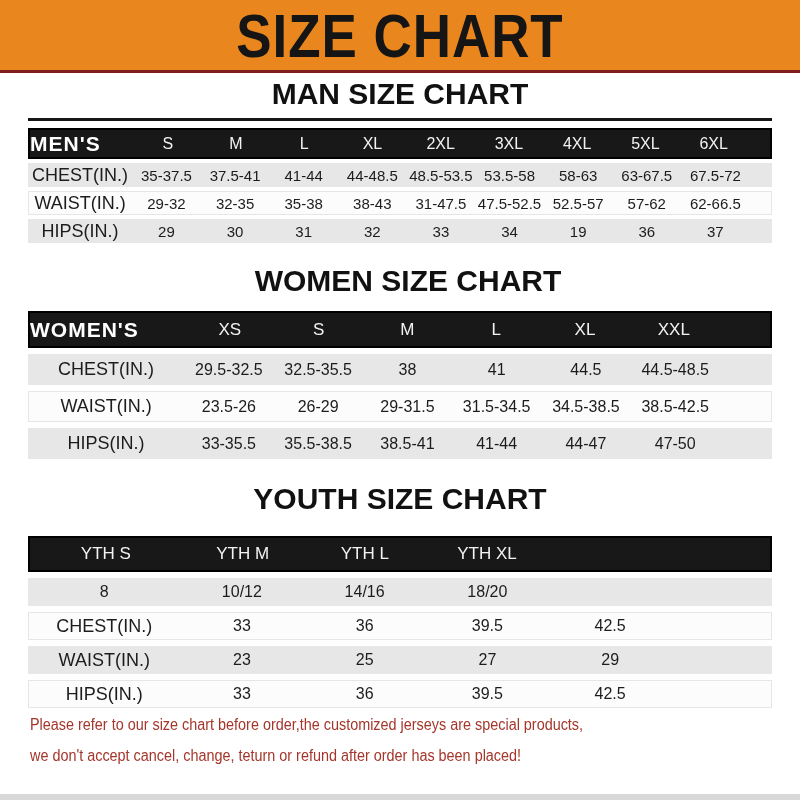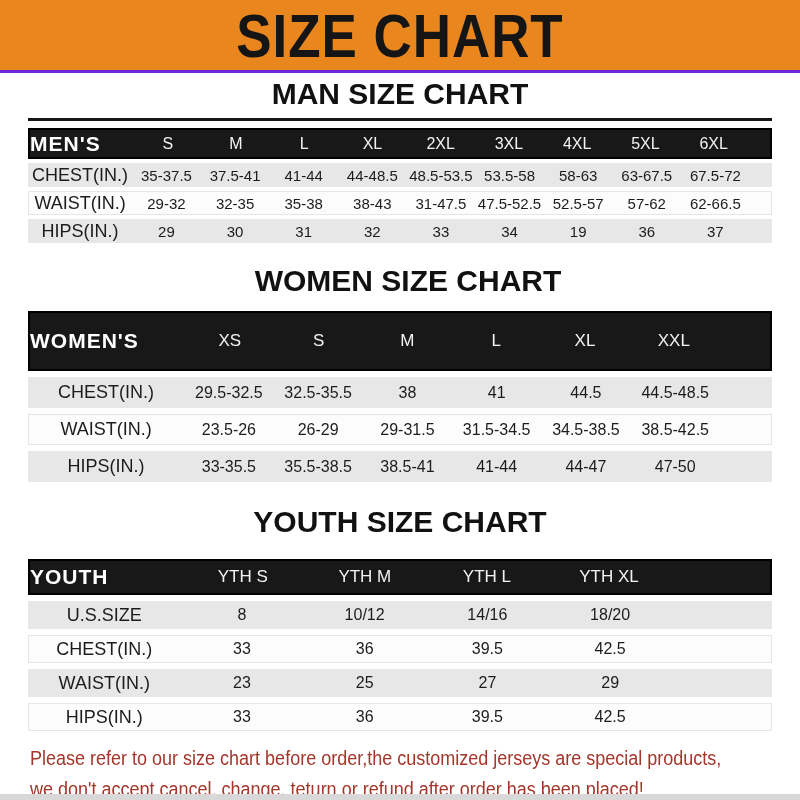--- a/index.html
+++ b/index.html
@@ -6,21 +6,21 @@
     margin: 0; padding: 0;
     width: 800px; height: 800px;
     background: #ffffff;
     overflow: hidden;
     font-family: "Liberation Sans", "DejaVu Sans", sans-serif;
     color: #1c1c1c;
   }
   .banner {
     height: 70px;
     background: var(--banner-bg, #EA861E);
-    border-bottom: 3px solid #6d28d9;
+    border-bottom: 3px solid #7f1d1d;
     display: flex; align-items: center; justify-content: center;
   }
   .banner-title {
     font-size: 54px;
     font-weight: bold;
     letter-spacing: 1px;
     color: #151515;
     transform: scale(0.98, 1.14);
     transform-origin: center;
     white-space: nowrap;
@@ -48,21 +48,21 @@
 
   .row { display: grid; align-items: center; }
 
   .thead {
     background: var(--header-bg, #181818);
     border: 2px solid #000;
     box-sizing: border-box;
     color: #fff;
   }
   .sec-men   .thead { height: 31px; margin-top: 7px;  }
-  .sec-women .thead { height: 60px; margin-top: 13px; }
+  .sec-women .thead { height: 37px; margin-top: 13px; }
   .sec-youth .thead { height: 36px; margin-top: 20px; }
 
   .sec-men   .row { grid-template-columns: 14% repeat(9, 1fr) 3%; }
   .sec-women .row { grid-template-columns: 21% repeat(6, 12%) 1fr; }
   .sec-youth .row { grid-template-columns: 20.5% repeat(4, 16.5%) 1fr; }
 
   .cell { text-align: center; white-space: nowrap; }
   .corner {
     text-align: left;
     font-weight: bold;
@@ -76,24 +76,24 @@
 
   .trow { font-size: 15px; color: #1c1c1c; }
   .sec-men   .trow { height: 24px; margin-top: 4px; }
   .sec-women .trow { height: 31px; margin-top: 6px; font-size: 16px; }
   .sec-youth .trow { height: 28px; margin-top: 6px; font-size: 16px; }
   .trow.gray  { background: var(--row-gray, #E7E7E7); }
   .trow.white { background: #FCFCFC; box-shadow: inset 0 0 0 1px #e6e6e6; }
   .rlabel { font-size: 18px; }
 
   .footer {
-    margin-top: 12px;
+    margin-top: 1px;
     padding-left: 30px;
     color: var(--footer-red, #A5362B);
-    font-size: 20px;
+    font-size: 16px;
     line-height: 31px;
   }
   .footer-line {
     transform: scaleX(0.9);
     transform-origin: left center;
     white-space: nowrap;
   }
   .bottom-strip {
     position: absolute;
     left: 0; bottom: 0;
@@ -197,28 +197,26 @@
       <div class="cell val">38.5-41</div>
       <div class="cell val">41-44</div>
       <div class="cell val">44-47</div>
       <div class="cell val">47-50</div>
     </div>
   </div>
 
 <h2 class="sec-heading" id="h2-youth">YOUTH SIZE CHART</h2>
 <div class="table-wrap sec-youth">
     <div class="row thead">
-      <div class="cell corner">YOUTH</div>
       <div class="cell colhdr">YTH S</div>
       <div class="cell colhdr">YTH M</div>
       <div class="cell colhdr">YTH L</div>
       <div class="cell colhdr">YTH XL</div>
     </div>
     <div class="row trow gray">
-      <div class="cell rlabel">U.S.SIZE</div>
       <div class="cell val">8</div>
       <div class="cell val">10/12</div>
       <div class="cell val">14/16</div>
       <div class="cell val">18/20</div>
     </div>
     <div class="row trow white">
       <div class="cell rlabel">CHEST(IN.)</div>
       <div class="cell val">33</div>
       <div class="cell val">36</div>
       <div class="cell val">39.5</div>

